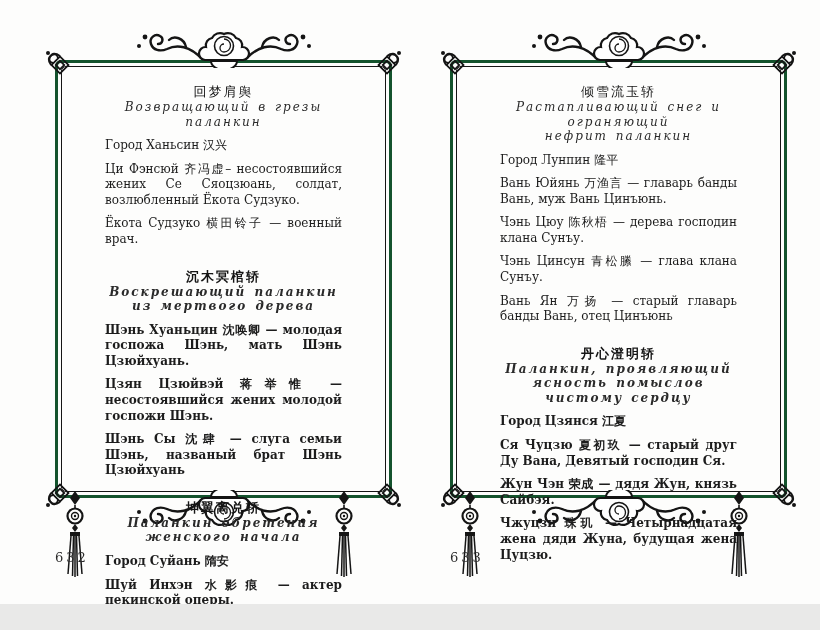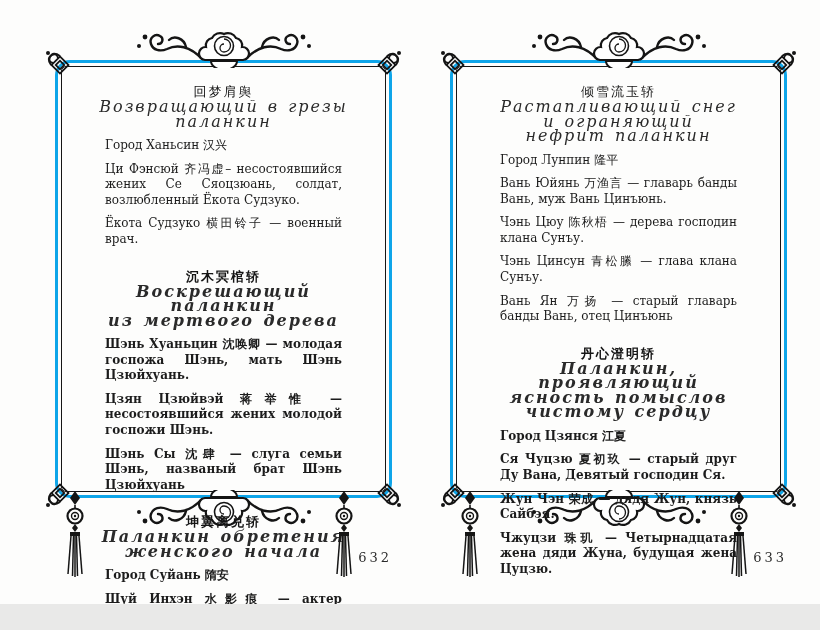--- a/index.html
+++ b/index.html
@@ -11,21 +11,21 @@
     color:#1c1c1c;
   }
   .reader-strip { position:absolute; left:0; right:0; bottom:0; height:26px; background:#e9e9e8; }
 
   .page { position:absolute; top:60px; width:337px; height:438px; }
   .page-left  { left:55px; }
   .page-right { left:450px; }
 
   .frame {
     position:absolute; inset:0;
-    border:3px solid #0ea5e9; border-radius:15px;
+    border:3px solid #14532d; border-radius:6px;
   }
   .frame::before {
     content:""; position:absolute; inset:3px;
     border:1.5px solid #151515; border-radius:5px;
   }
 
   .knot { position:absolute; width:32px; height:32px; }
   .knot.tl { left:-14px; top:-14px; }
   .knot.tr { right:-14px; top:-14px; transform:rotate(90deg); }
   .knot.br { right:-14px; bottom:-14px; transform:rotate(180deg); }
@@ -41,29 +41,29 @@
 
   .content { position:absolute; left:39px; right:39px; top:20px; }
 
   .section + .section { margin-top:20px;font-weight:bold; }
   .cn-title {
     text-align:center; font-size:13px; letter-spacing:2px;
     line-height:17px; color:#151515;
   }
   .subtitle {
     text-align:center; font-style:italic;
-    font-size:16px; line-height:14.5px;
+    font-size:12px; line-height:14.5px;
     letter-spacing:2px; word-spacing:2px; color:#2a2a2a;
   }
   .entries { margin-top:9px; font-size:12px; line-height:15.6px; text-align:justify; }
   .entries p { margin:8px; }
 
   .page-num {
     position:absolute; top:490px; left:0; width:100%;
-    text-align:right; font-size:13px; letter-spacing:3px; color:#2b2b2b;
+    text-align:left; font-size:13px; letter-spacing:3px; color:#2b2b2b;
   }
 
   svg { display:block; }
 </style>
 </head>
 <body>
 
 <div class="page page-left">
   <div class="frame">
 

